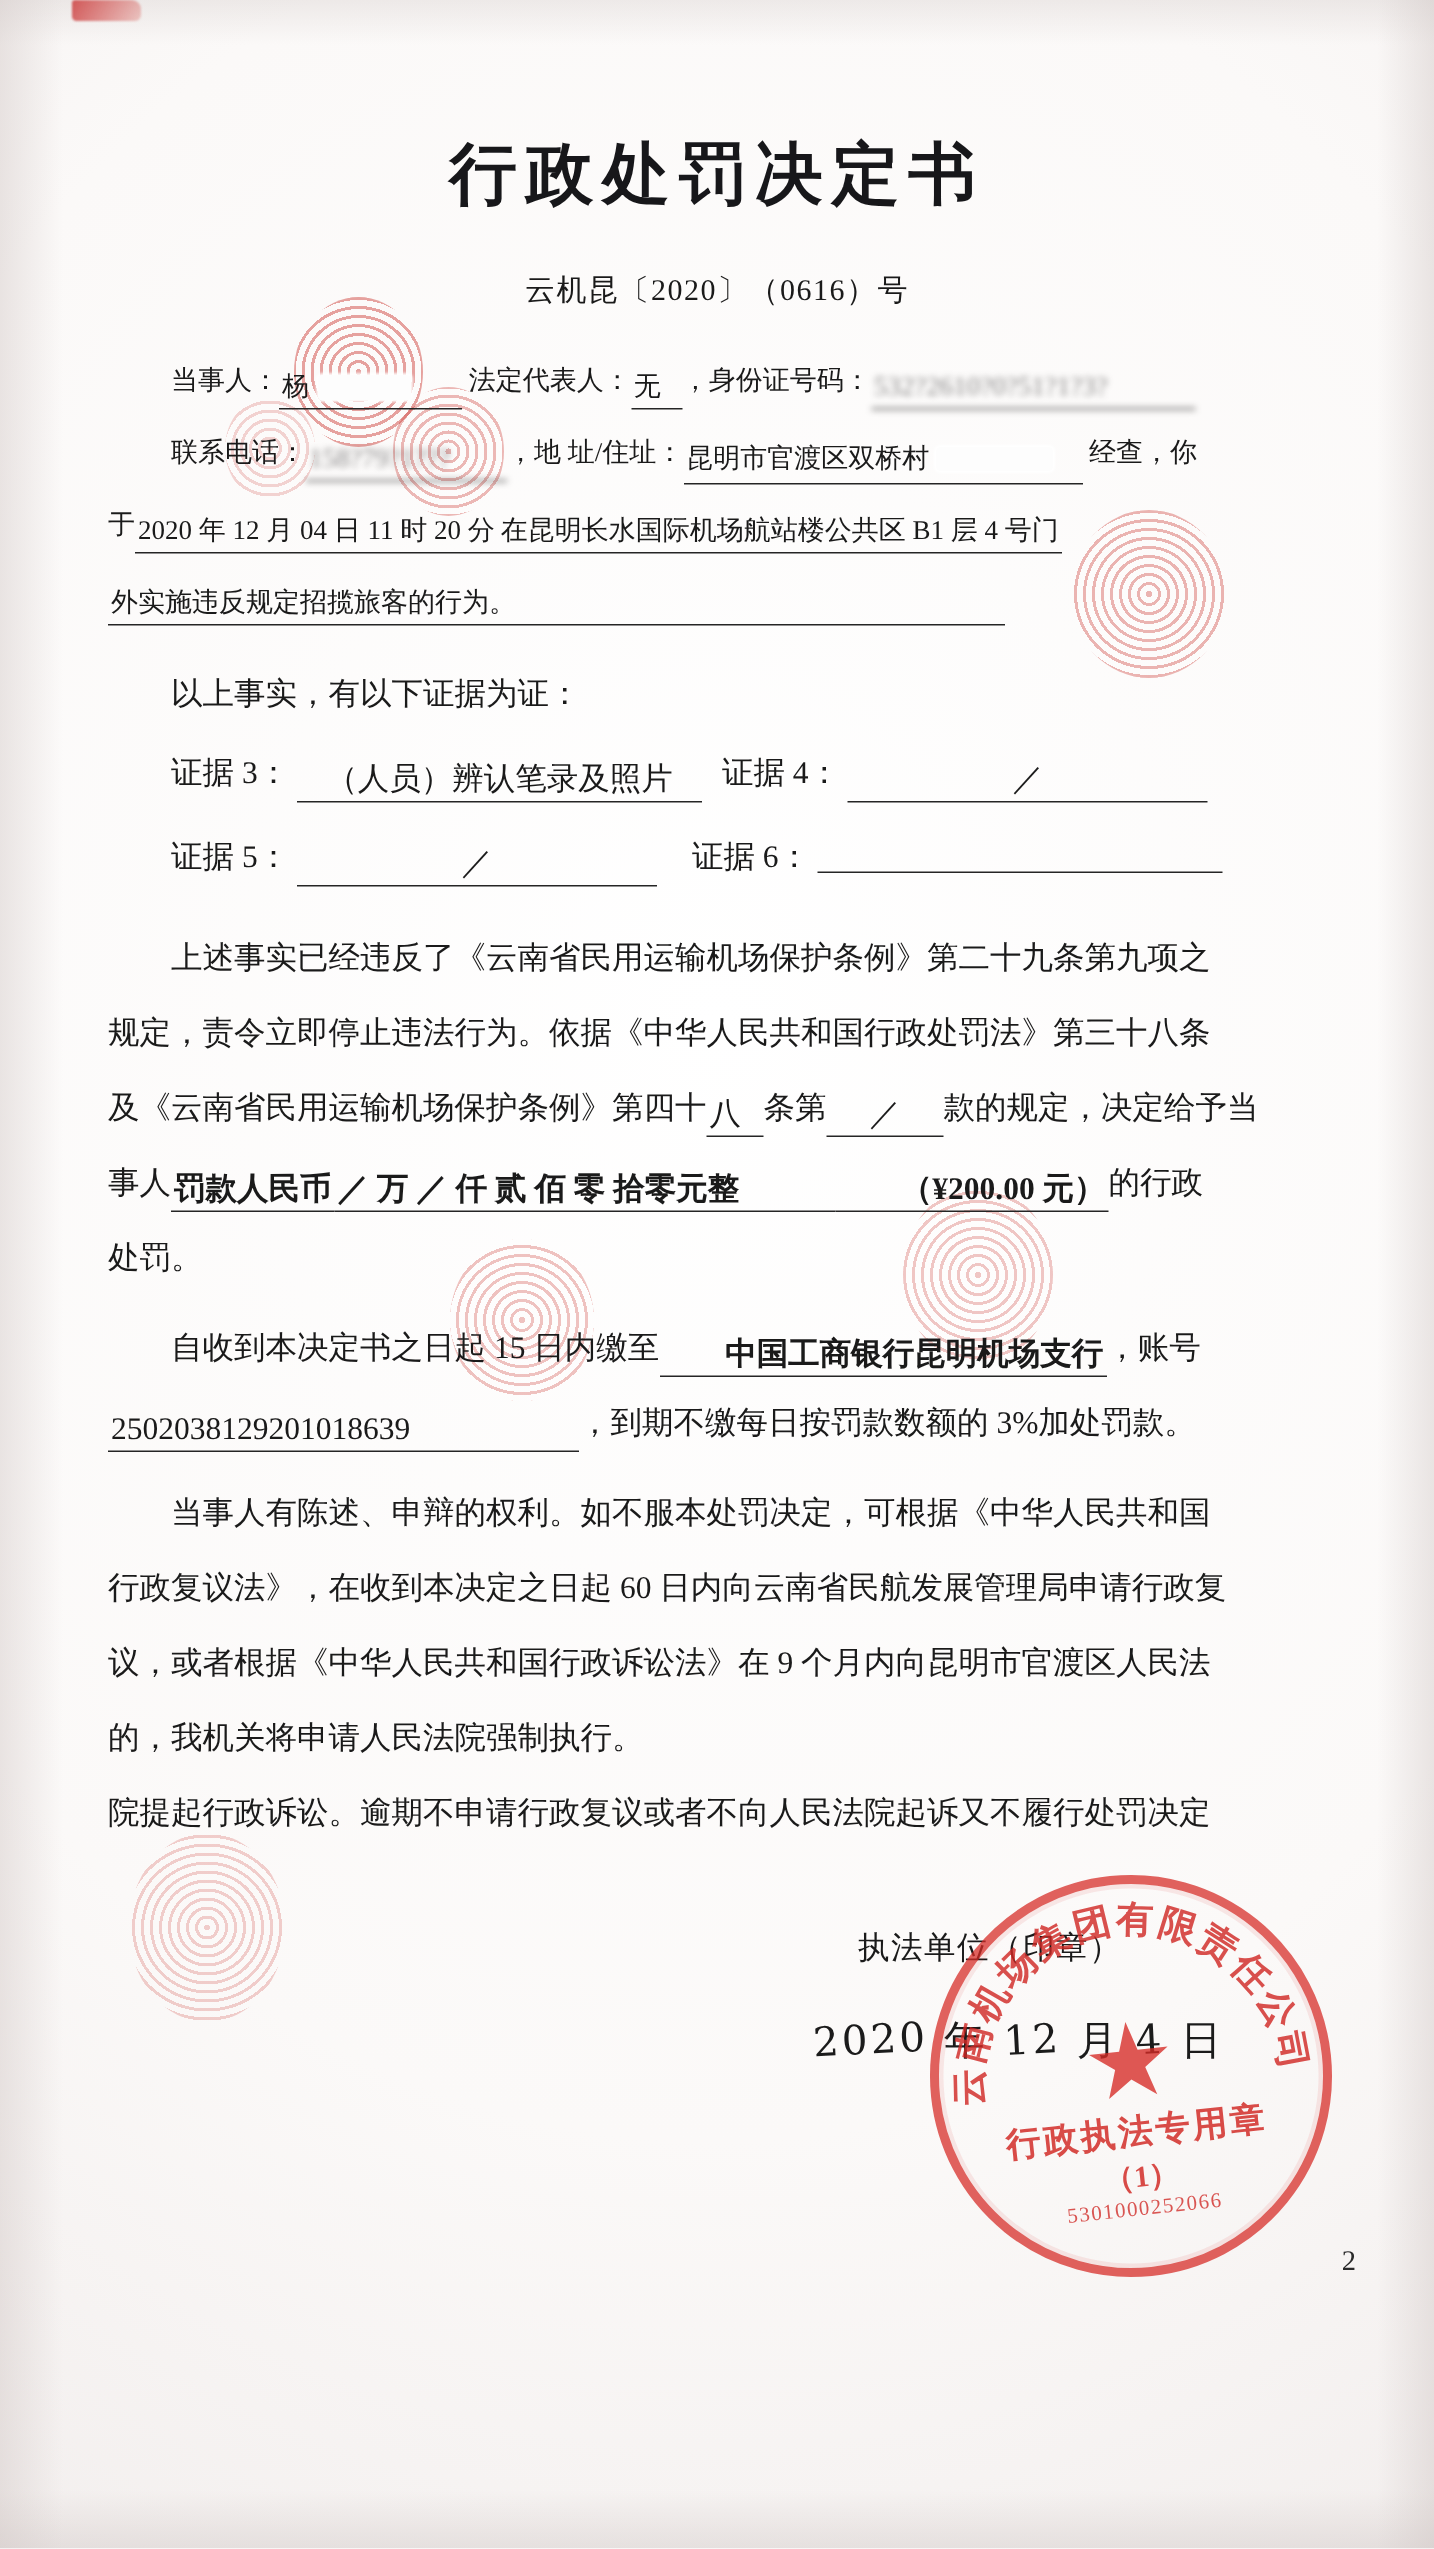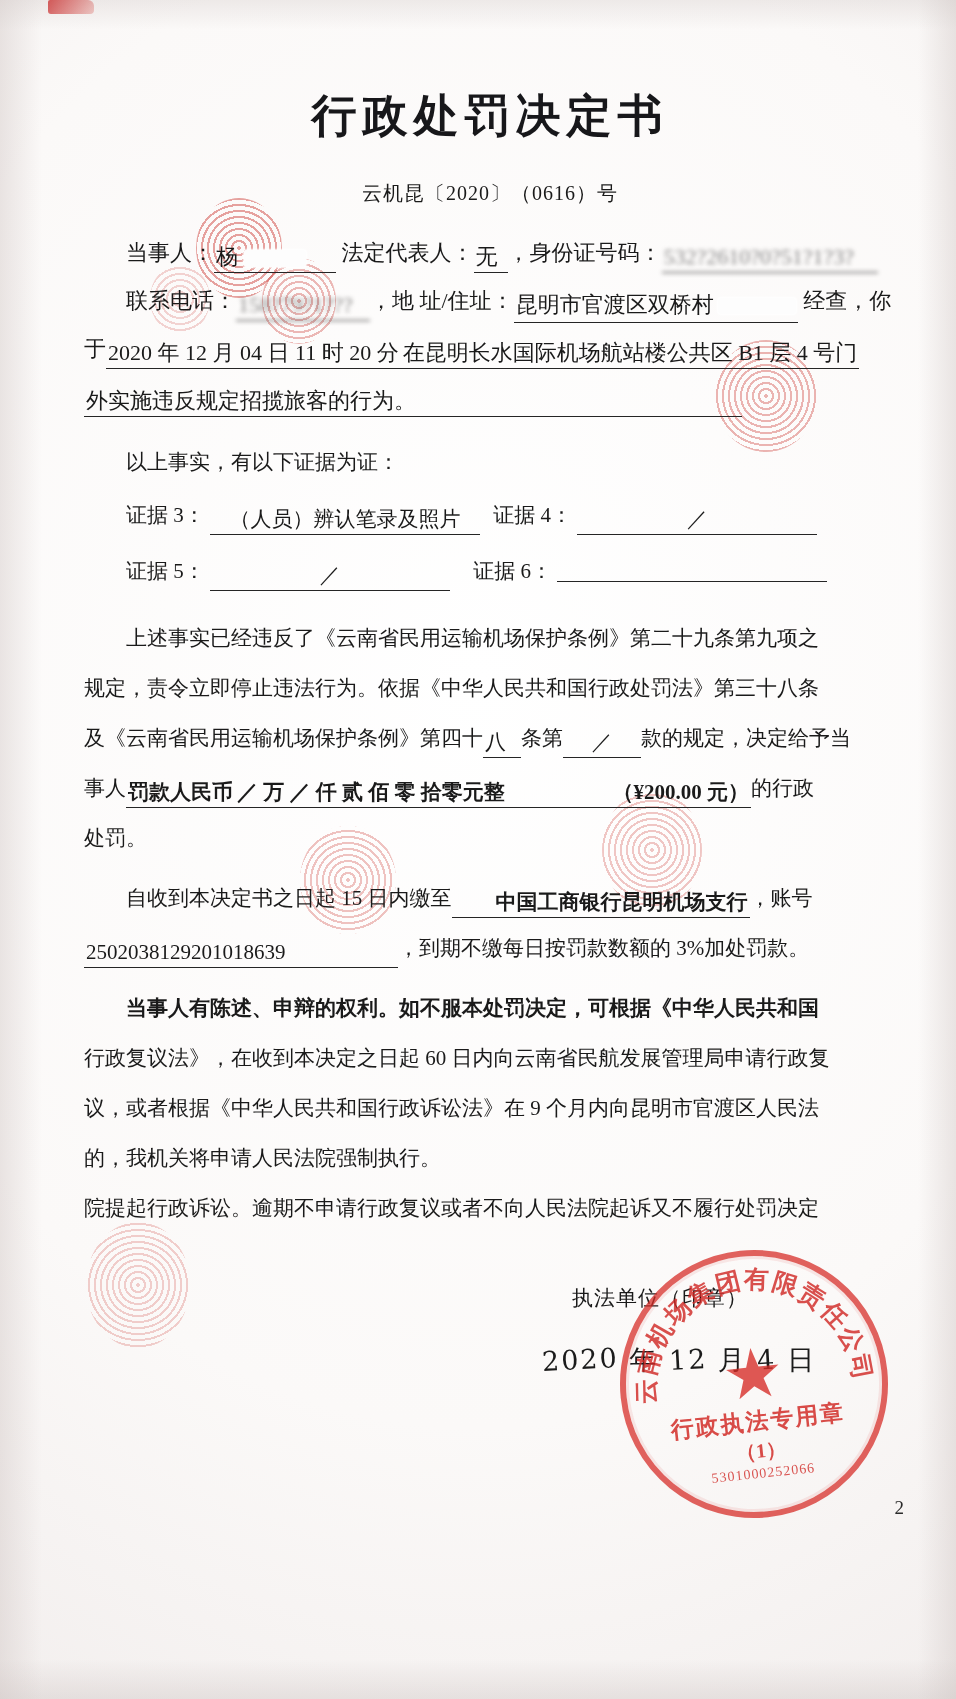--- a/index.html
+++ b/index.html
@@ -40,21 +40,21 @@
     position: absolute;
     left: 48px; top: 0px;
     width: 46px; height: 14px;
     background: linear-gradient(120deg, rgba(200,40,40,0.75), rgba(214,70,62,0.25));
     border-radius: 2px 6px 4px 3px;
     filter: blur(0.6px);
   }
 
   .content {
     position: absolute;
-    left: 84px;
+    left: 72px;
     top: 0;
     width: 812px;
     height: 1699px;
   }
 
   .doc-title {
     text-align: center;
     font-size: 45px;
     font-weight: bold;
     letter-spacing: 6px;
@@ -64,21 +64,21 @@
 
   .doc-number {
     text-align: center;
     font-size: 20px;
     margin-top: 34px;
     letter-spacing: 1px;
   }
 
   .body-block {
     margin-top: 22px;
-    font-size: 22px;
+    font-size: 18px;
     line-height: 48px;
   }
 
   .line {
     position: relative;
     white-space: nowrap;
   }
   .indent { padding-left: 42px; }
 
   
@@ -299,21 +299,21 @@
     <span>处罚。</span>
   </div>
 
   <div class="para" style="margin-top:10px;">
     <span>自收到本决定书之日起 15 日内缴至</span><span class="u fine-line">中国工商银行昆明机场支行</span><span>，账号</span>
   </div>
   <div class="para noindent">
     <span class="u" style="min-width:310px;">2502038129201018639</span><span>，到期不缴每日按罚款数额的 3%加处罚款。</span>
   </div>
 
-  <div class="para" style="margin-top:10px;font-weight:bold;">
+  <div class="para" style="margin-top:10px;">
     <span>当事人有陈述、申辩的权利。如不服本处罚决定，可根据《中华人民共和国</span>
   </div>
   <div class="para noindent">
     <span>行政复议法》，在收到本决定之日起 60 日内向云南省民航发展管理局申请行政复</span>
   </div>
   <div class="para noindent">
     <span>议，或者根据《中华人民共和国行政诉讼法》在 9 个月内向昆明市官渡区人民法</span>
   </div>
   <div class="para noindent">
     <span>的，我机关将申请人民法院强制执行。</span>

